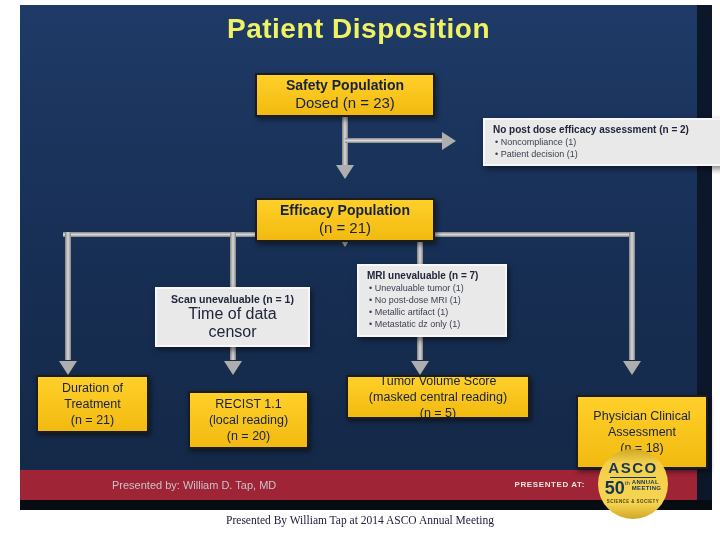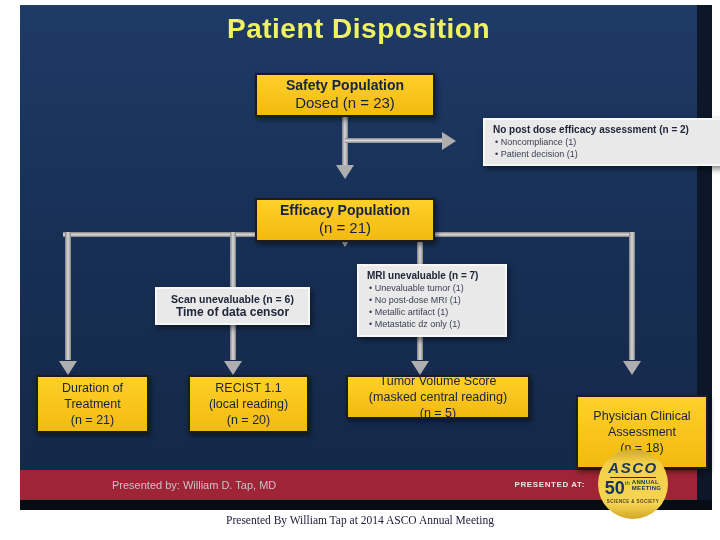--- a/index.html
+++ b/index.html
@@ -25,39 +25,39 @@
 
   .gbox{position:absolute;background:#e9e9e9;border:2px solid #f7f7f7;
         box-shadow:2px 3px 6px rgba(0,0,0,.5);box-sizing:border-box;
         color:#2f3240;padding:4px 8px;z-index:3;}
   .gbox .gt{font-weight:bold;font-size:10px;color:#22263a;}
   .gbox ul{margin:1px 0 0 2px;padding:0;list-style:none;}
   .gbox li{font-size:9px;line-height:1.35;color:#3c4154;}
   .gbox li::before{content:"• ";}
   .gbox.center{text-align:center;}
   .gbox.center .gt{font-size:10.5px;}
-  .gbox .gs{font-weight:bold;font-size:12px;color:#22263a;}
+  .gbox .gs{font-weight:normal;font-size:16px;color:#22263a;}
 
   .pipe-v{position:absolute;width:6px;background:linear-gradient(90deg,#848484,#d9d9d9 50%,#848484);z-index:1;}
   .pipe-h{position:absolute;height:5px;background:linear-gradient(180deg,#848484,#d9d9d9 50%,#848484);z-index:1;}
   .arr-down{position:absolute;width:0;height:0;border-left:9px solid transparent;
             border-right:9px solid transparent;border-top:14px solid #aeaeae;z-index:1;}
   .arr-right{position:absolute;width:0;height:0;border-top:9px solid transparent;
              border-bottom:9px solid transparent;border-left:14px solid #aeaeae;z-index:1;}
 
   .red-bar{position:absolute;left:0;top:465px;width:677px;height:30px;background:#9e2436;z-index:1;}
   .presented-by{position:absolute;left:60px;top:0;height:30px;line-height:30px;
                 font-size:11px;color:#cbc2cb;margin-left:32px;}
   .presented-at{position:absolute;left:440px;top:0;width:125px;height:30px;line-height:30px;
                 text-align:right;font-size:8px;font-weight:bold;letter-spacing:.6px;color:#e9e4e4;}
 
   .asco-logo{position:absolute;left:598px;top:449px;width:70px;height:70px;border-radius:50%;
              background:linear-gradient(180deg,#cfa826 0%,#f4d04a 20%,#f6d44f 78%,#cfa826 100%);
              z-index:10;box-sizing:border-box;overflow:hidden;text-align:center;color:#17345a;}
-  .logo-org{font-size:15px;font-weight:bold;letter-spacing:1.5px;margin-top:11px;line-height:1;font-style:italic;}
+  .logo-org{font-size:15px;font-weight:bold;letter-spacing:1.5px;margin-top:11px;line-height:1;}
   .logo-rule{width:46px;border-top:1px solid #17345a;margin:2px auto 1px auto;}
   .logo-mid{display:flex;justify-content:center;align-items:flex-start;line-height:1;}
   .logo-num{font-size:18px;font-weight:bold;}
   .logo-ord{font-size:6px;margin-top:1px;}
   .logo-lines{margin-left:2px;text-align:left;}
   .logo-lines div{font-size:6px;font-weight:bold;letter-spacing:.3px;}
   .logo-tag{font-size:4.5px;font-weight:bold;letter-spacing:.4px;color:#4c4524;margin-top:2px;}
 
   .caption{position:absolute;left:0;top:514px;width:100%;text-align:center;
            font-size:11.5px;color:#202040;font-family:Liberation Serif, serif;}
@@ -99,40 +99,40 @@
         <li>Patient decision (1)</li>
       </ul>
     </div>
 
     <div class="ybox" style="left:235px;top:173px;width:180px;height:44px;margin-top:20px;">
       <div class="h">Efficacy Population</div>
       <div class="s">(n = 21)</div>
     </div>
 
     <div class="gbox center" style="left:135px;top:282px;width:155px;">
-      <div class="gt">Scan unevaluable (n = 6)</div>
+      <div class="gt">Scan unevaluable (n = 1)</div>
       <div class="gs">Time of data censor</div>
     </div>
 
     <div class="gbox" style="left:337px;top:259px;width:150px;">
       <div class="gt">MRI unevaluable (n = 7)</div>
       <ul>
         <li>Unevaluable tumor (1)</li>
         <li>No post-dose MRI (1)</li>
         <li>Metallic artifact (1)</li>
         <li>Metastatic dz only (1)</li>
       </ul>
     </div>
 
     <div class="ybox endpoint" style="left:3px;top:370px;width:113px;height:58px;">
       <span>Duration of</span>
       <span>Treatment</span>
       <span>(n = 21)</span>
     </div>
-    <div class="ybox endpoint" style="left:155px;top:370px;width:121px;height:58px;">
+    <div class="ybox endpoint" style="left:155px;top:386px;width:121px;height:58px;">
       <span>RECIST 1.1</span>
       <span>(local reading)</span>
       <span>(n = 20)</span>
     </div>
     <div class="ybox endpoint" style="left:313px;top:370px;width:184px;height:44px;">
       <span>Tumor Volume Score</span>
       <span>(masked central reading)</span>
       <span>(n = 5)</span>
     </div>
     <div class="ybox endpoint" style="left:543px;top:390px;width:132px;height:74px;">

